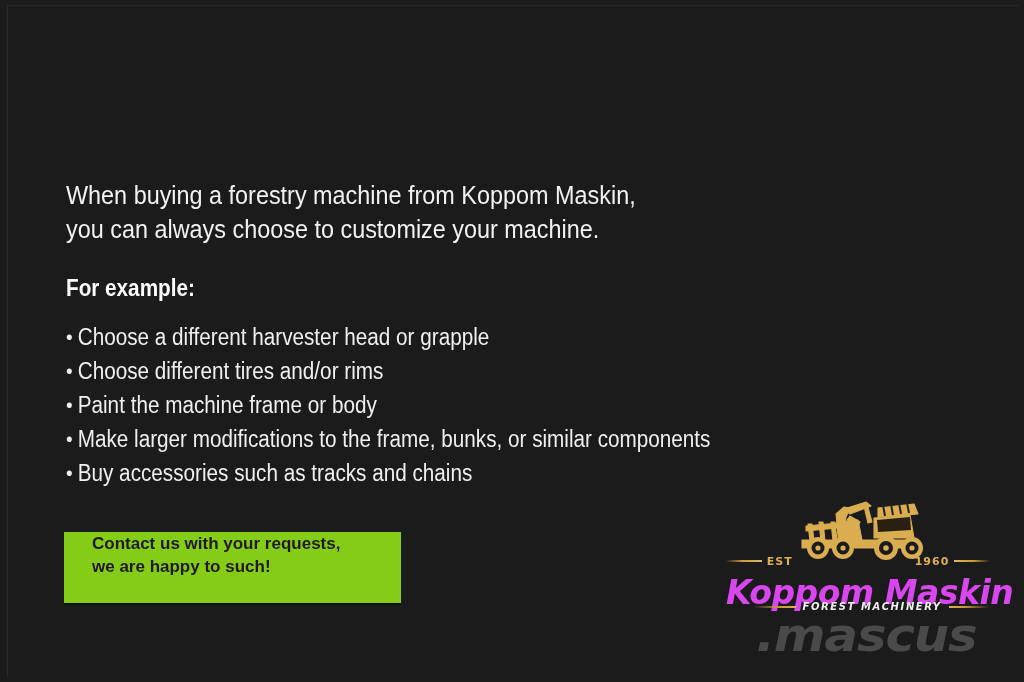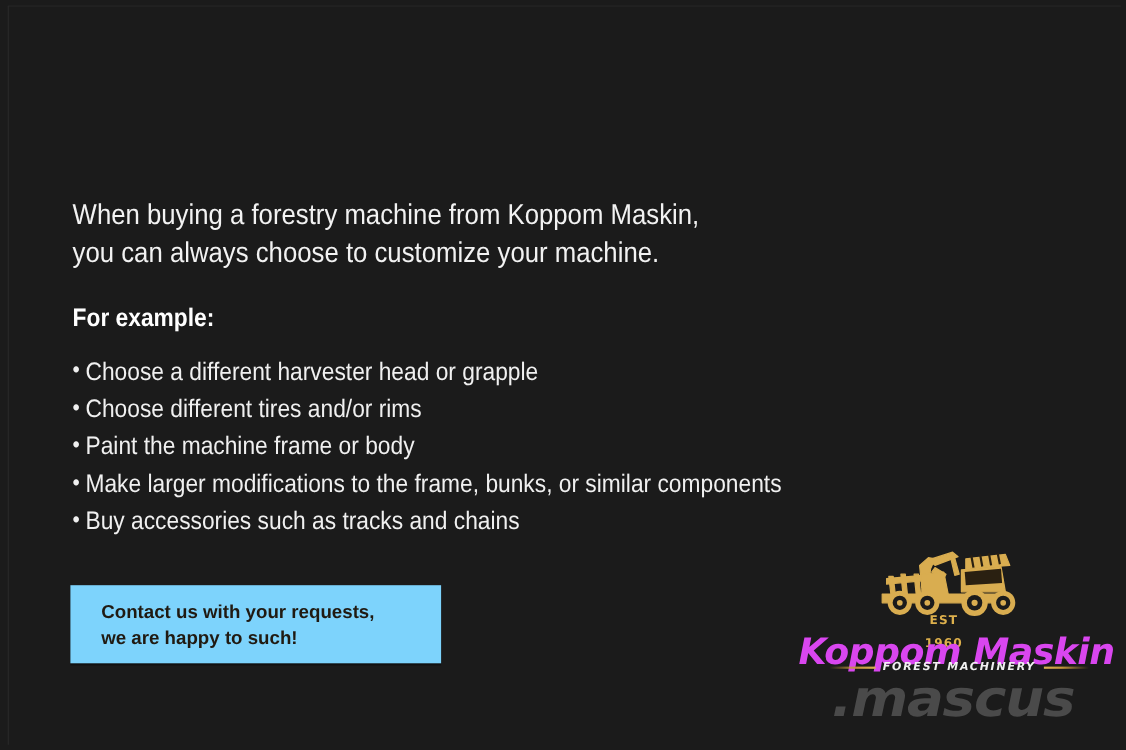--- a/index.html
+++ b/index.html
@@ -115,24 +115,23 @@
     font-size: 21px;
   }
 
   
   .contact-box {
     position: absolute;
     left: 64px;
     top: 532px;
     width: 337px;
     height: 71px;
-    background: #7dd3fc;
+    background: #84cc16;
     display: flex;
     flex-direction: column;
-    justify-content: center;
     box-shadow: 0 2px 0 rgba(0,0,0,.35);
   }
   .contact-box .cline {
     padding-left: 28px;
     color: #201a12;
     font-size: 17px;
     font-weight: 700;
     line-height: 23px;
     white-space: nowrap;
   }
@@ -155,21 +154,20 @@
 
   .est-row {
     position: absolute;
     left: 0;
     top: 53px;
     width: 264px;
     height: 16px;
     display: flex;
     align-items: center;
     gap: 5px;
-    flex-direction: column;
   }
   .est-row .rule {
     flex: 1 1 auto;
     height: 2px;
     background: linear-gradient(90deg, rgba(200,155,60,0) 0%, #c79a3c 45%, #e0b855 100%);
   }
   .est-row .rule.right {
     background: linear-gradient(270deg, rgba(200,155,60,0) 0%, #c79a3c 45%, #e0b855 100%);
   }
   .est-row .est-label {

